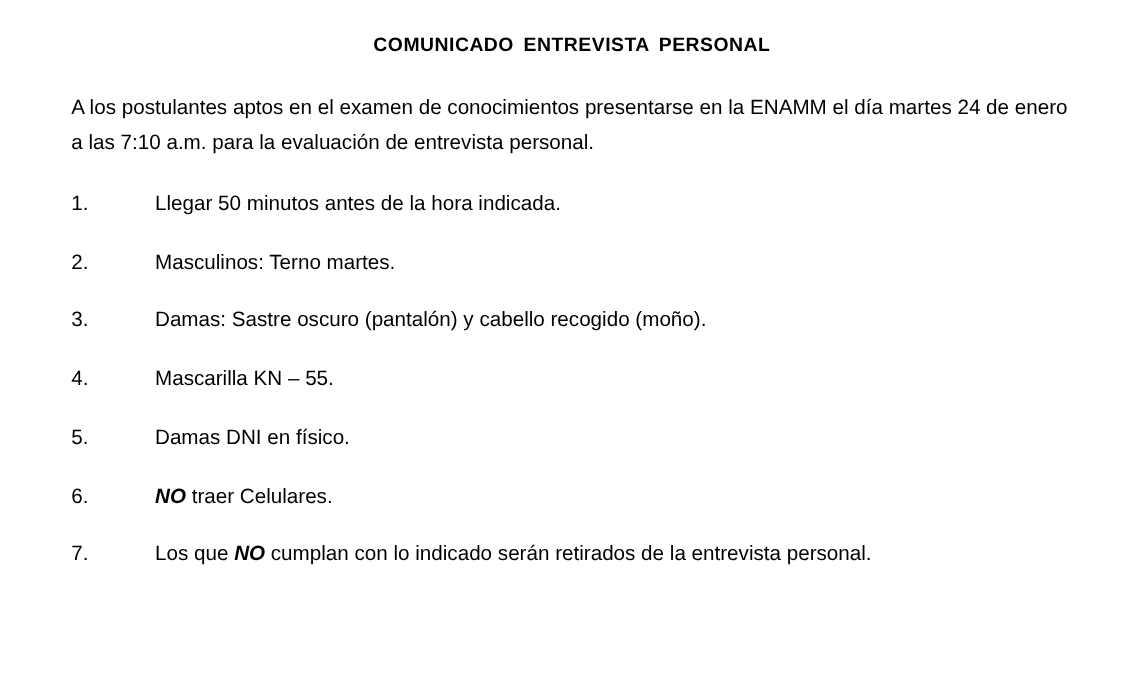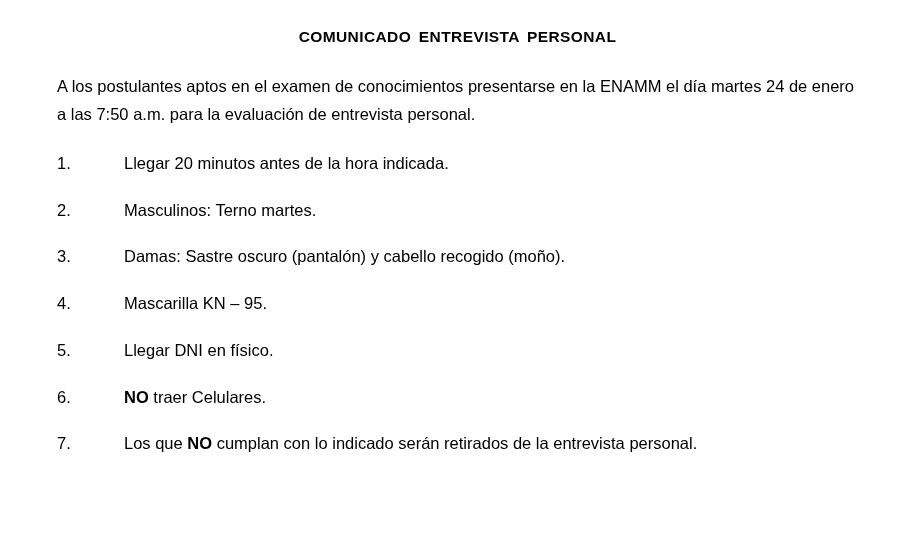--- a/index.html
+++ b/index.html
@@ -55,52 +55,53 @@
   .item-num {
     width: 67px;
     flex: 0 0 67px;
     white-space: nowrap;
   }
   .item-text {
     flex: 1 1 auto;
   }
   b {
     font-weight: bold;
+    font-style: italic;
   }
 </style>
 </head>
 <body>
 
 <div class="page">
 
   <h1 class="doc-title">COMUNICADO  ENTREVISTA  PERSONAL</h1>
 
-  <p class="intro">A los postulantes aptos en el examen de conocimientos presentarse en la ENAMM el día martes 24 de enero a las 7:50 a.m. para la evaluación de entrevista personal.</p>
+  <p class="intro">A los postulantes aptos en el examen de conocimientos presentarse en la ENAMM el día martes 24 de enero a las 7:10 a.m. para la evaluación de entrevista personal.</p>
 
 
   <ul class="items">
     <li class="item">
       <span class="item-num">1.</span>
-      <span class="item-text">Llegar 20 minutos antes de la hora indicada.</span>
+      <span class="item-text">Llegar 50 minutos antes de la hora indicada.</span>
     </li>
     <li class="item">
       <span class="item-num">2.</span>
       <span class="item-text">Masculinos: Terno martes.</span>
     </li>
     <li class="item">
       <span class="item-num">3.</span>
       <span class="item-text">Damas: Sastre oscuro (pantalón) y cabello recogido (moño).</span>
     </li>
     <li class="item">
       <span class="item-num">4.</span>
-      <span class="item-text">Mascarilla KN – 95.</span>
+      <span class="item-text">Mascarilla KN – 55.</span>
     </li>
     <li class="item">
       <span class="item-num">5.</span>
-      <span class="item-text">Llegar DNI en físico.</span>
+      <span class="item-text">Damas DNI en físico.</span>
     </li>
     <li class="item">
       <span class="item-num">6.</span>
       <span class="item-text"><b>NO</b> traer Celulares.</span>
     </li>
     <li class="item">
       <span class="item-num">7.</span>
       <span class="item-text">Los que <b>NO</b> cumplan con lo indicado serán retirados de la entrevista personal.</span>
     </li>
   </ul>

